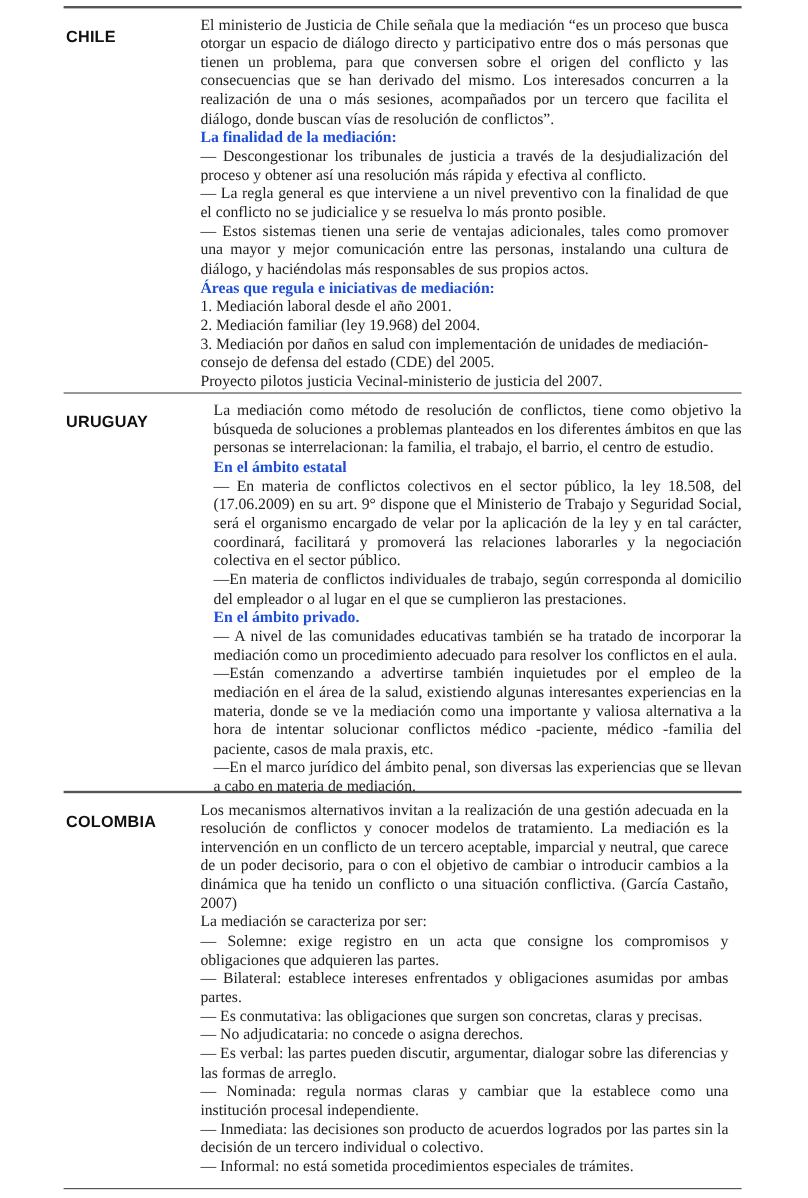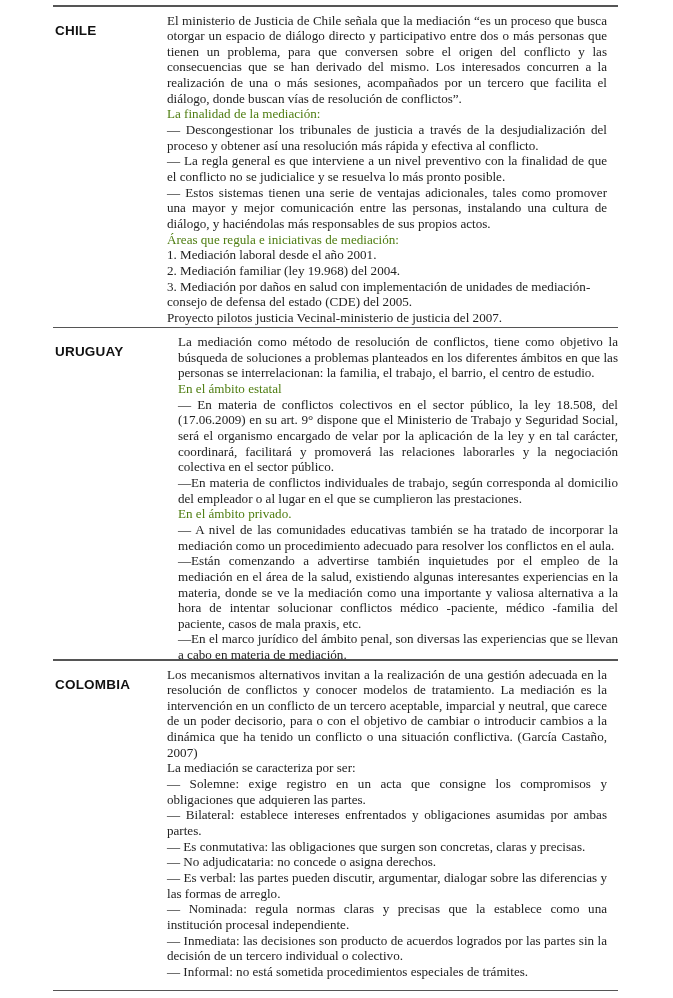--- a/index.html
+++ b/index.html
@@ -12,21 +12,21 @@
       font-family: "Liberation Sans", sans-serif; font-weight: bold;
       font-size: 13.5px; color: #111; padding-left: 2px; padding-top: 16px;
       letter-spacing: 0.2px;
     }
     .content {
       width: 440px; flex: 0 0 440px;
       font-family: "Liberation Serif", serif; font-size: 13.1px; line-height: 15.65px;
       color: #222; text-align: justify; padding-top: 6px;
     }
     .content p { margin: 0; }
-    .content .h { font-weight: normal; color: #4d7c0f; }
+    .content .h { font-weight: bold; color: #1d4ed8; }
     .content .l { text-align: left; }
   </style>
 </head>
 <body>
 
 <div class="table">
   <div class="rule"></div>
 
   <div class="row" style="height:320px;">
     <div class="country">CHILE</div>
@@ -63,19 +63,19 @@
   <div class="row" style="height:329px;">
     <div class="country">COLOMBIA</div>
     <div class="content">
         <p>Los mecanismos alternativos invitan a la realización de una gestión adecuada en la resolución de conflictos y conocer modelos de tratamiento. La mediación es la intervención en un conflicto de un tercero aceptable, imparcial y neutral, que carece de un poder decisorio, para o con el objetivo de cambiar o introducir cambios a la dinámica que ha tenido un conflicto o una situación conflictiva. (García Castaño, 2007)</p>
         <p class="l">La mediación se caracteriza por ser:</p>
         <p>— Solemne: exige registro en un acta que consigne los compromisos y obligaciones que adquieren las partes.</p>
         <p>— Bilateral: establece intereses enfrentados y obligaciones asumidas por ambas partes.</p>
         <p>— Es conmutativa: las obligaciones que surgen son concretas, claras y precisas.</p>
         <p class="l">— No adjudicataria: no concede o asigna derechos.</p>
         <p>— Es verbal: las partes pueden discutir, argumentar, dialogar sobre las diferencias y las formas de arreglo.</p>
-        <p>— Nominada: regula normas claras y precisas que la establece como una institución procesal independiente.</p>
+        <p>— Nominada: regula normas claras y cambiar que la establece como una institución procesal independiente.</p>
         <p>— Inmediata: las decisiones son producto de acuerdos logrados por las partes sin la decisión de un tercero individual o colectivo.</p>
         <p>— Informal: no está sometida procedimientos especiales de trámites.</p>
       </div>
   </div>
   <div class="rule"></div>
 </div>
 
 </body></html>

